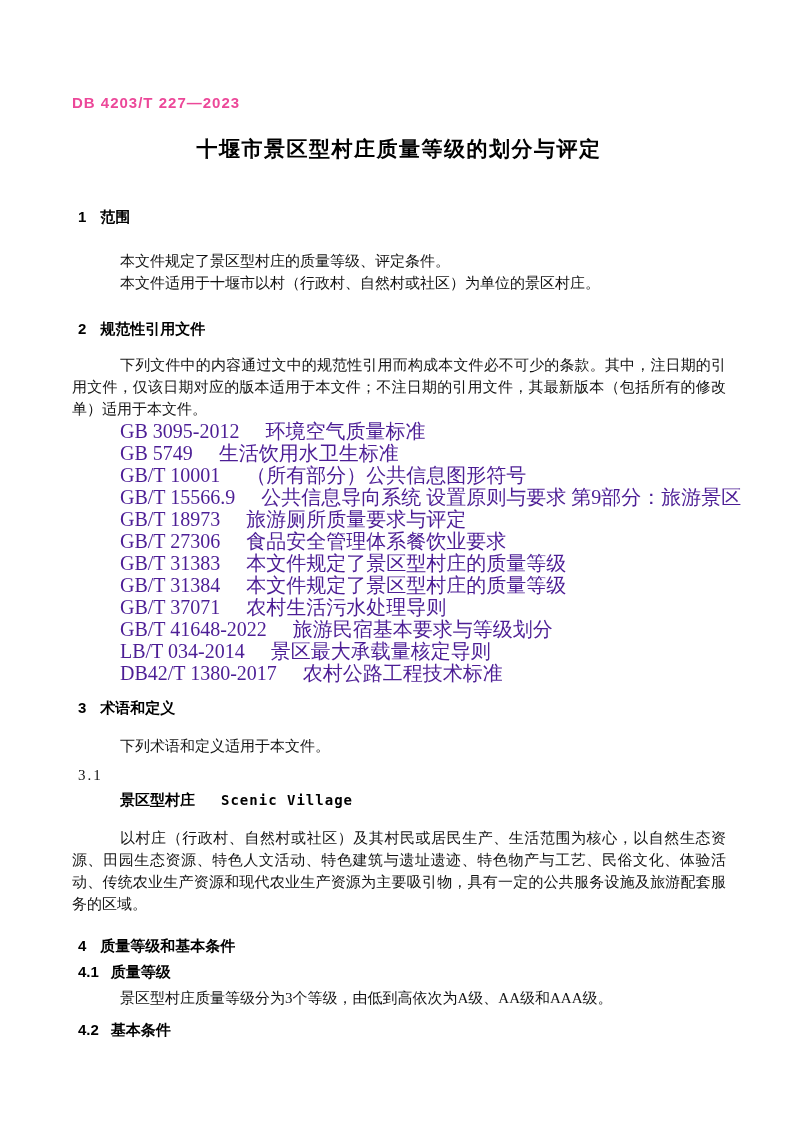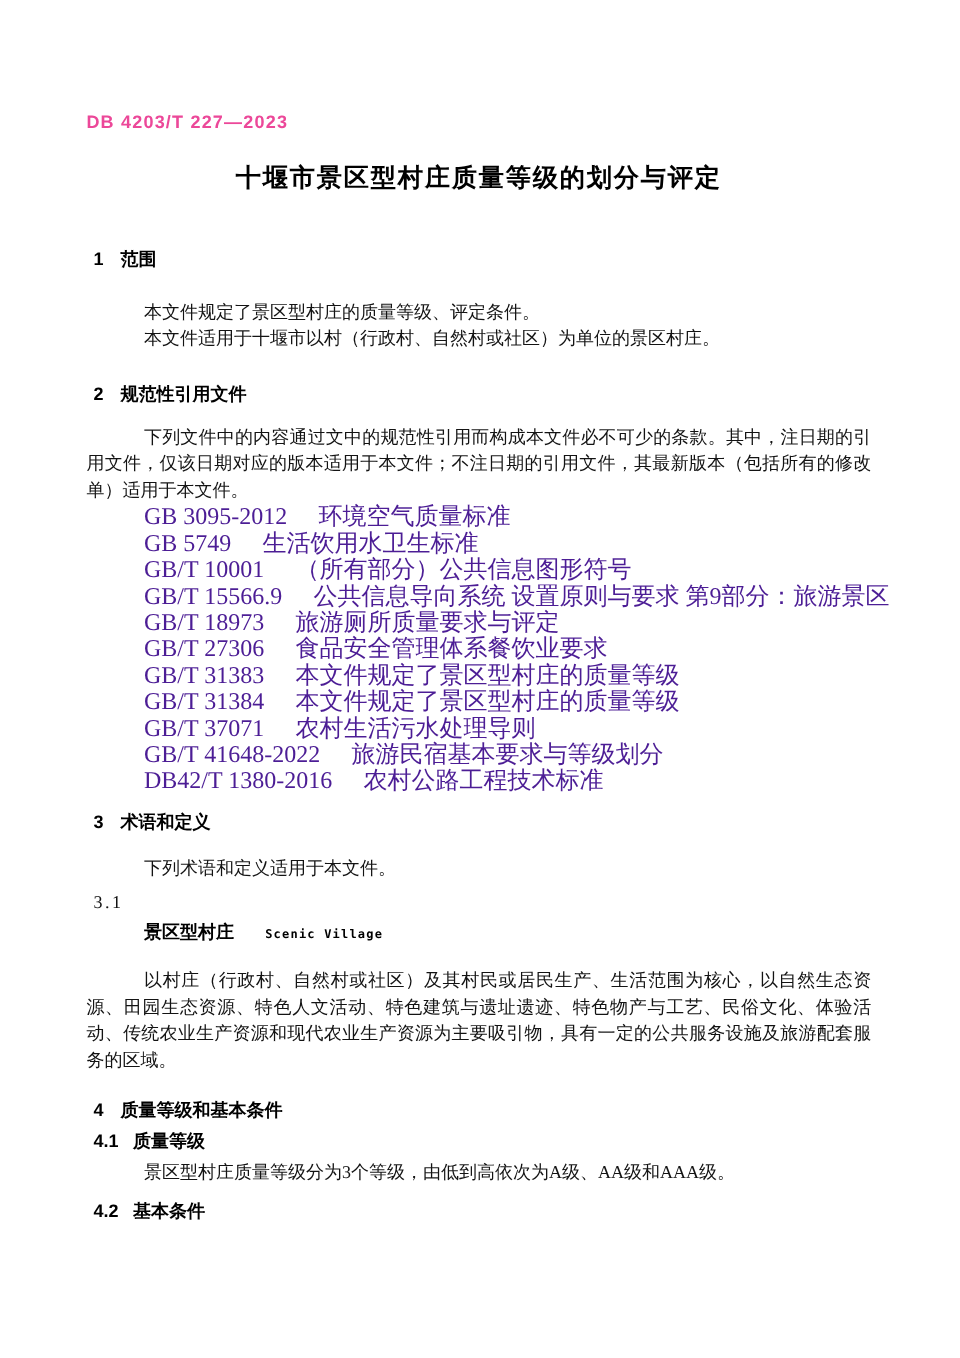--- a/index.html
+++ b/index.html
@@ -92,21 +92,21 @@
     margin-top: 3px;
     padding-left: 48px;
     font-family: "Liberation Sans", sans-serif;
     font-weight: 700;
     font-size: 15px;
     line-height: 22px;
     color: #000000;
   }
   .term-line .term-en {
     font-family: "DejaVu Sans Mono", monospace;
-    font-size: 10px;
+    font-size: 14px;
     font-weight: 700;
     letter-spacing: 1px;
     margin-left: 26px;
   }
   
   .page-number {
     position: absolute;
     top: 1038px;
     right: 88px;
     font-size: 14px;
@@ -138,21 +138,22 @@
     <li><span class="ref-code">GB 3095-2012</span><span>环境空气质量标准</span></li>
     <li><span class="ref-code">GB 5749</span><span>生活饮用水卫生标准</span></li>
     <li><span class="ref-code">GB/T 10001</span><span>（所有部分）公共信息图形符号</span></li>
     <li><span class="ref-code">GB/T 15566.9</span><span>公共信息导向系统 设置原则与要求 第9部分：旅游景区</span></li>
     <li><span class="ref-code">GB/T 18973</span><span>旅游厕所质量要求与评定</span></li>
     <li><span class="ref-code">GB/T 27306</span><span>食品安全管理体系餐饮业要求</span></li>
     <li><span class="ref-code">GB/T 31383</span><span>本文件规定了景区型村庄的质量等级</span></li>
     <li><span class="ref-code">GB/T 31384</span><span>本文件规定了景区型村庄的质量等级</span></li>
     <li><span class="ref-code">GB/T 37071</span><span>农村生活污水处理导则</span></li>
     <li><span class="ref-code">GB/T 41648-2022</span><span>旅游民宿基本要求与等级划分</span></li>
-    <li><span class="ref-code">DB42/T 1380-2016</span><span>农村公路工程技术标准</span></li>
+    <li><span class="ref-code">LB/T 034-2014</span><span>景区最大承载量核定导则</span></li>
+    <li><span class="ref-code">DB42/T 1380-2017</span><span>农村公路工程技术标准</span></li>
   </ul>
 
   <div class="h-clause mt-h3">
     <span class="num">3</span><span>术语和定义</span>
   </div>
   <p class="body-text indent mt-intro3">下列术语和定义适用于本文件。</p>
 
   <div class="term-number">3.1</div>
   <div class="term-line">
     <span>景区型村庄</span><span class="term-en">Scenic Village</span>

